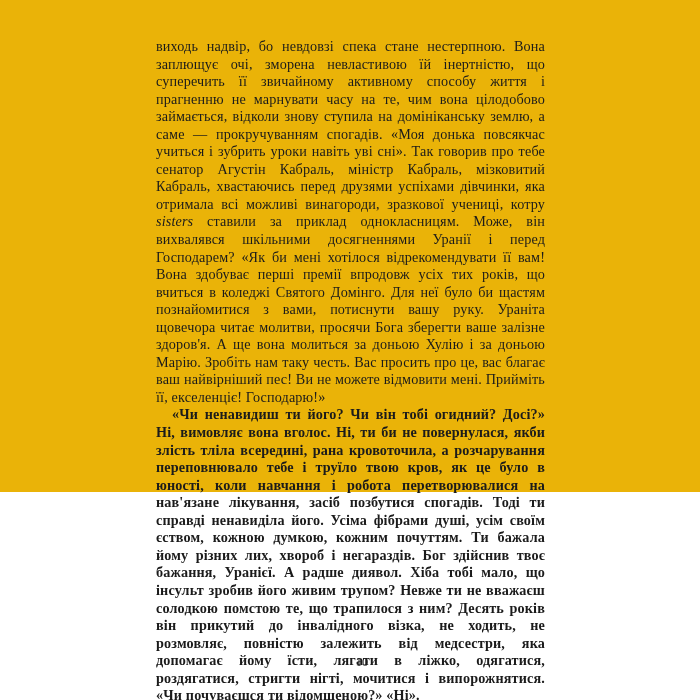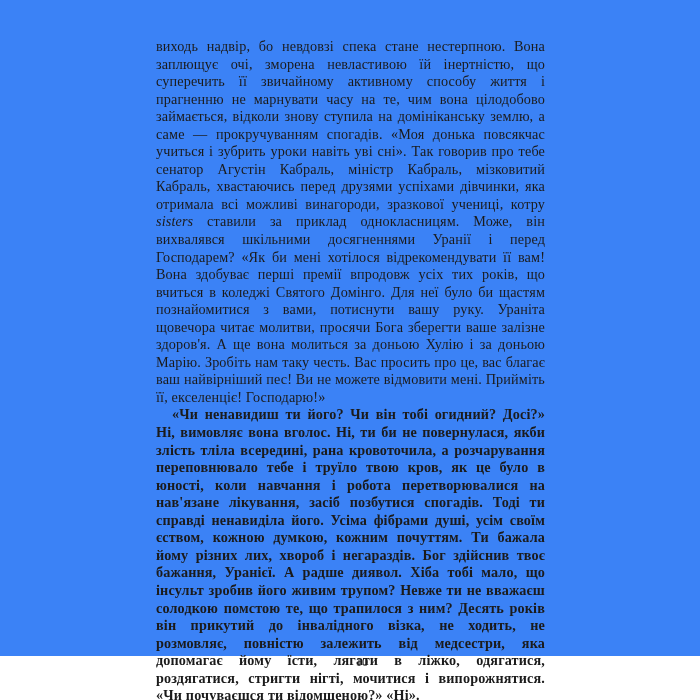--- a/index.html
+++ b/index.html
@@ -12,22 +12,22 @@
     height: 700px;
     background: #ffffff;
     font-family: "Liberation Serif", "DejaVu Serif", serif;
     color: #1a1a1a;
     overflow: hidden;
   }
 
   .page {
     position: relative;
     width: 700px;
-    height: 656px;
-    background: #3b82f6;
+    height: 492px;
+    background: #eab308;
     box-sizing: border-box;
   }
 
   .text-block {
     position: absolute;
     left: 156px;
     top: 38px;
     width: 389px;
   }
 

